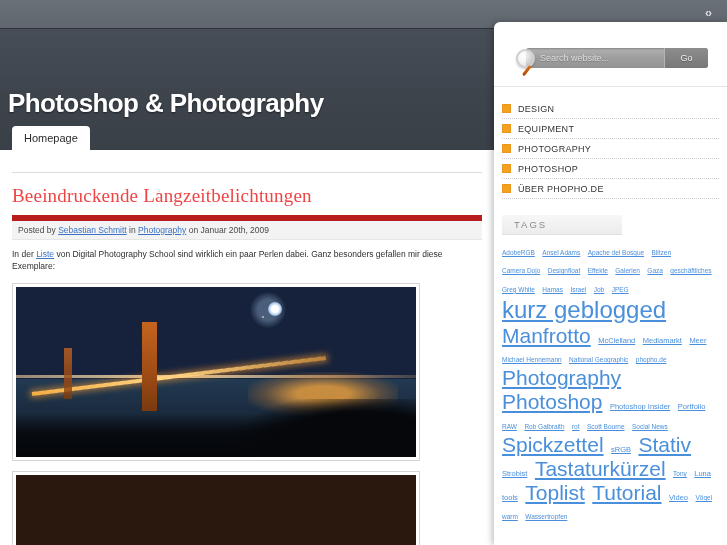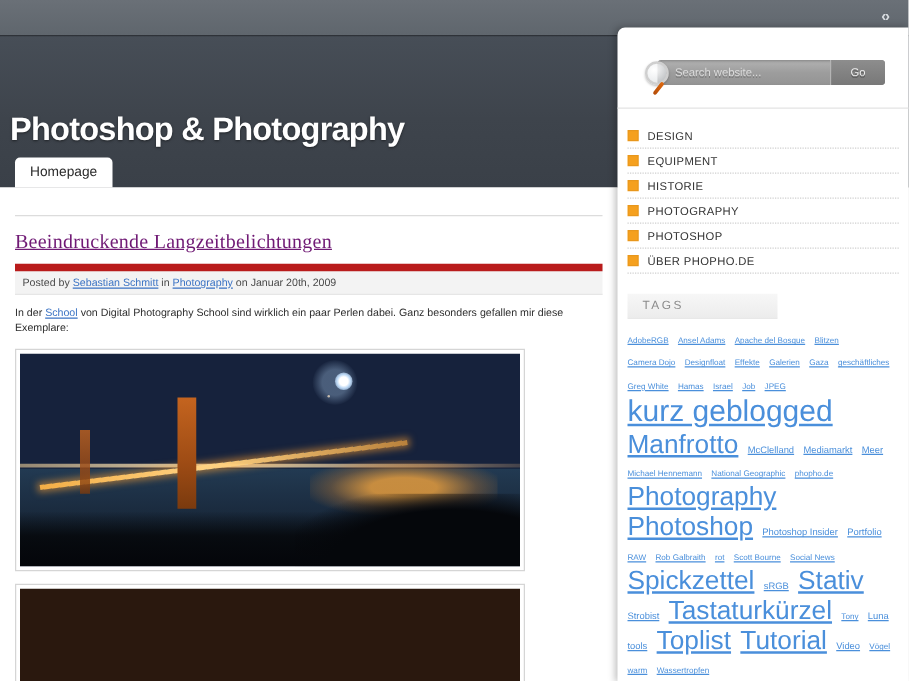--- a/index.html
+++ b/index.html
@@ -64,22 +64,22 @@
   .content {
     position: absolute; left: 0; top: 150px;
     width: 494px; height: 395px;
     background: #ffffff;
     padding: 0 12px;
     overflow: hidden;
   }
   .hr-top { margin-top: 22px; border-top: 1px solid #dcdcdc; }
   .post-title {
     font-family: "Liberation Serif", serif;
-    font-size: 16px; color: #701a75; font-weight: normal;
-    margin-top: 12px; letter-spacing: .2px; text-decoration: underline;
+    font-size: 19px; color: #ef4444; font-weight: normal;
+    margin-top: 12px; letter-spacing: .2px;
   }
   .post-meta {
     margin-top: 8px;
     background: #f3f3f3;
     border-top: 6px solid #b91c1c;
     border-bottom: 1px solid #e6e6e6;
     font-size: 8.5px; color: #4a4a4a;
     padding: 4px 6px;
   }
   .post-meta a { color: #3b73c4; text-decoration: underline; }
@@ -240,21 +240,21 @@
       <span>Posted by</span>
       <a href="#">Sebastian Schmitt</a>
       <span>in</span>
       <a href="#">Photography</a>
       <span>on</span>
       <span>Januar 20th, 2009</span>
     </div>
 
     <div class="post-intro">
       <span>In der</span>
-      <a href="#">School</a>
+      <a href="#">Liste</a>
       <span>von Digital Photography School sind wirklich ein paar Perlen dabei. Ganz besonders gefallen mir diese Exemplare:</span>
     </div>
 
     <div class="photo-frame">
       <div class="photo photo-bridge">
         <div class="moon-halo"></div>
         <div class="moon"></div>
         <div class="water"></div>
         <div class="horizon"></div>
         <div class="glow"></div>
@@ -291,24 +291,20 @@
         <li class="navitem">
           <span class="bullet"></span>
           <span>DESIGN</span>
         </li>
         <li class="navitem">
           <span class="bullet"></span>
           <span>EQUIPMENT</span>
         </li>
         <li class="navitem">
           <span class="bullet"></span>
-          <span>HISTORIE</span>
-        </li>
-        <li class="navitem">
-          <span class="bullet"></span>
           <span>PHOTOGRAPHY</span>
         </li>
         <li class="navitem">
           <span class="bullet"></span>
           <span>PHOTOSHOP</span>
         </li>
         <li class="navitem">
           <span class="bullet"></span>
           <span>ÜBER PHOPHO.DE</span>
         </li>

